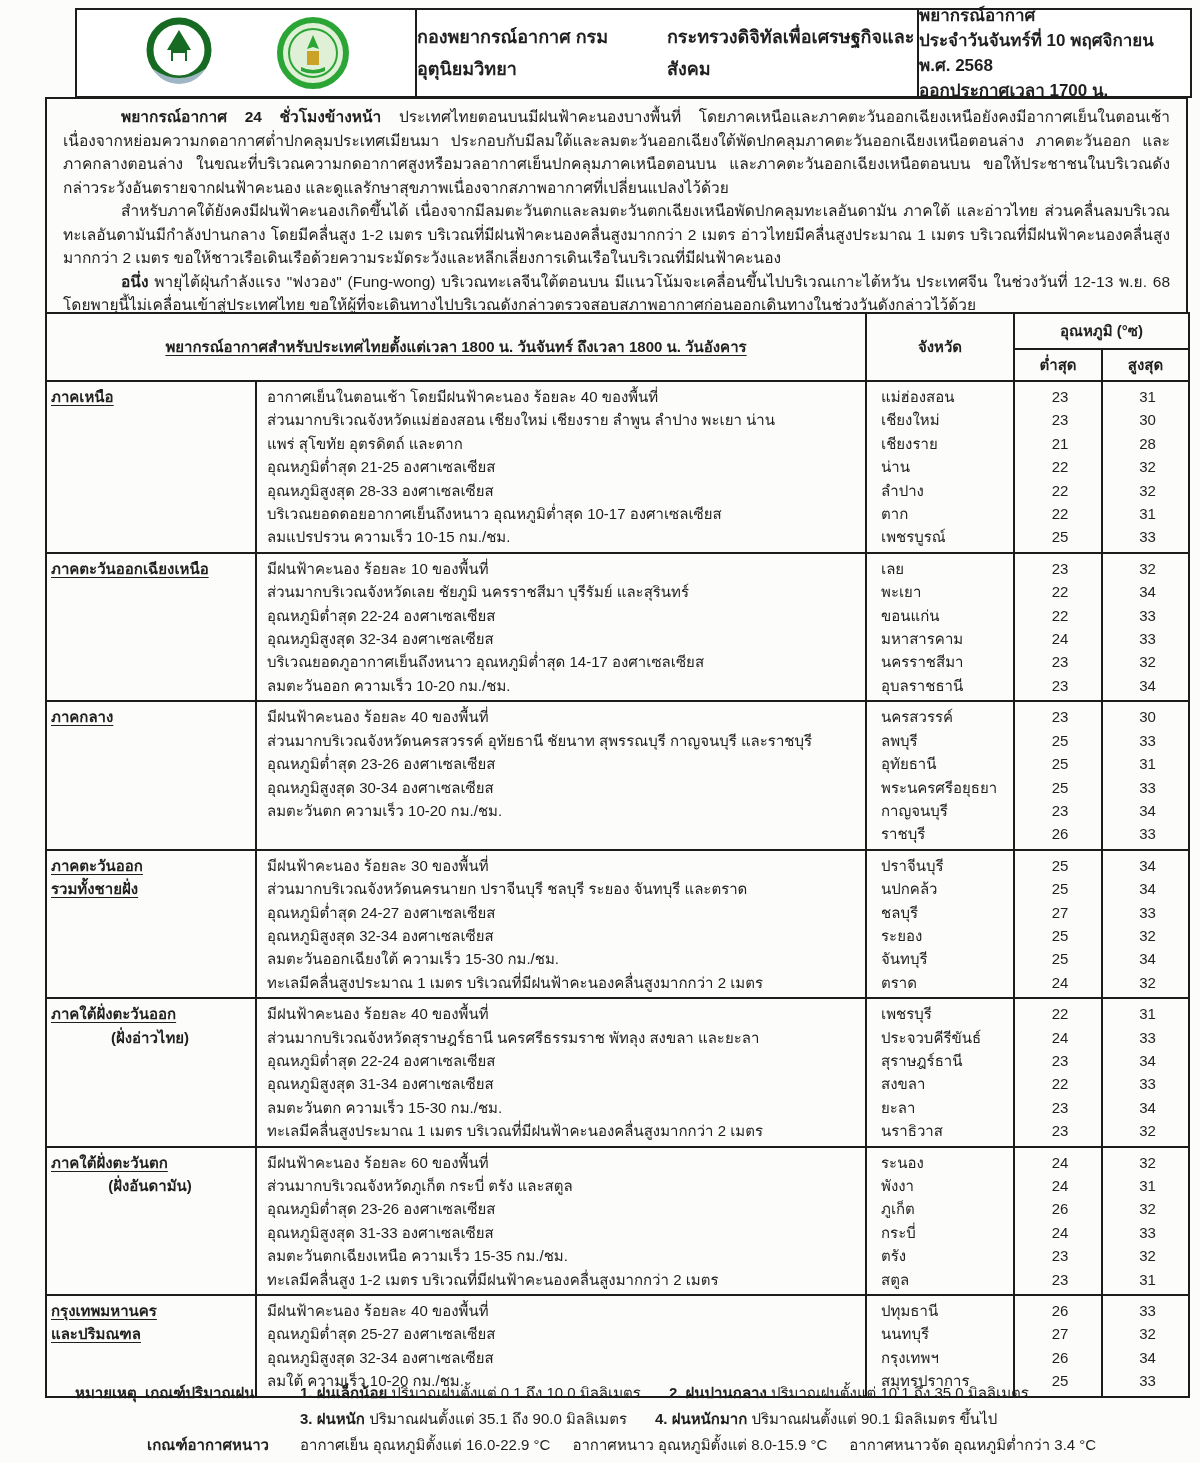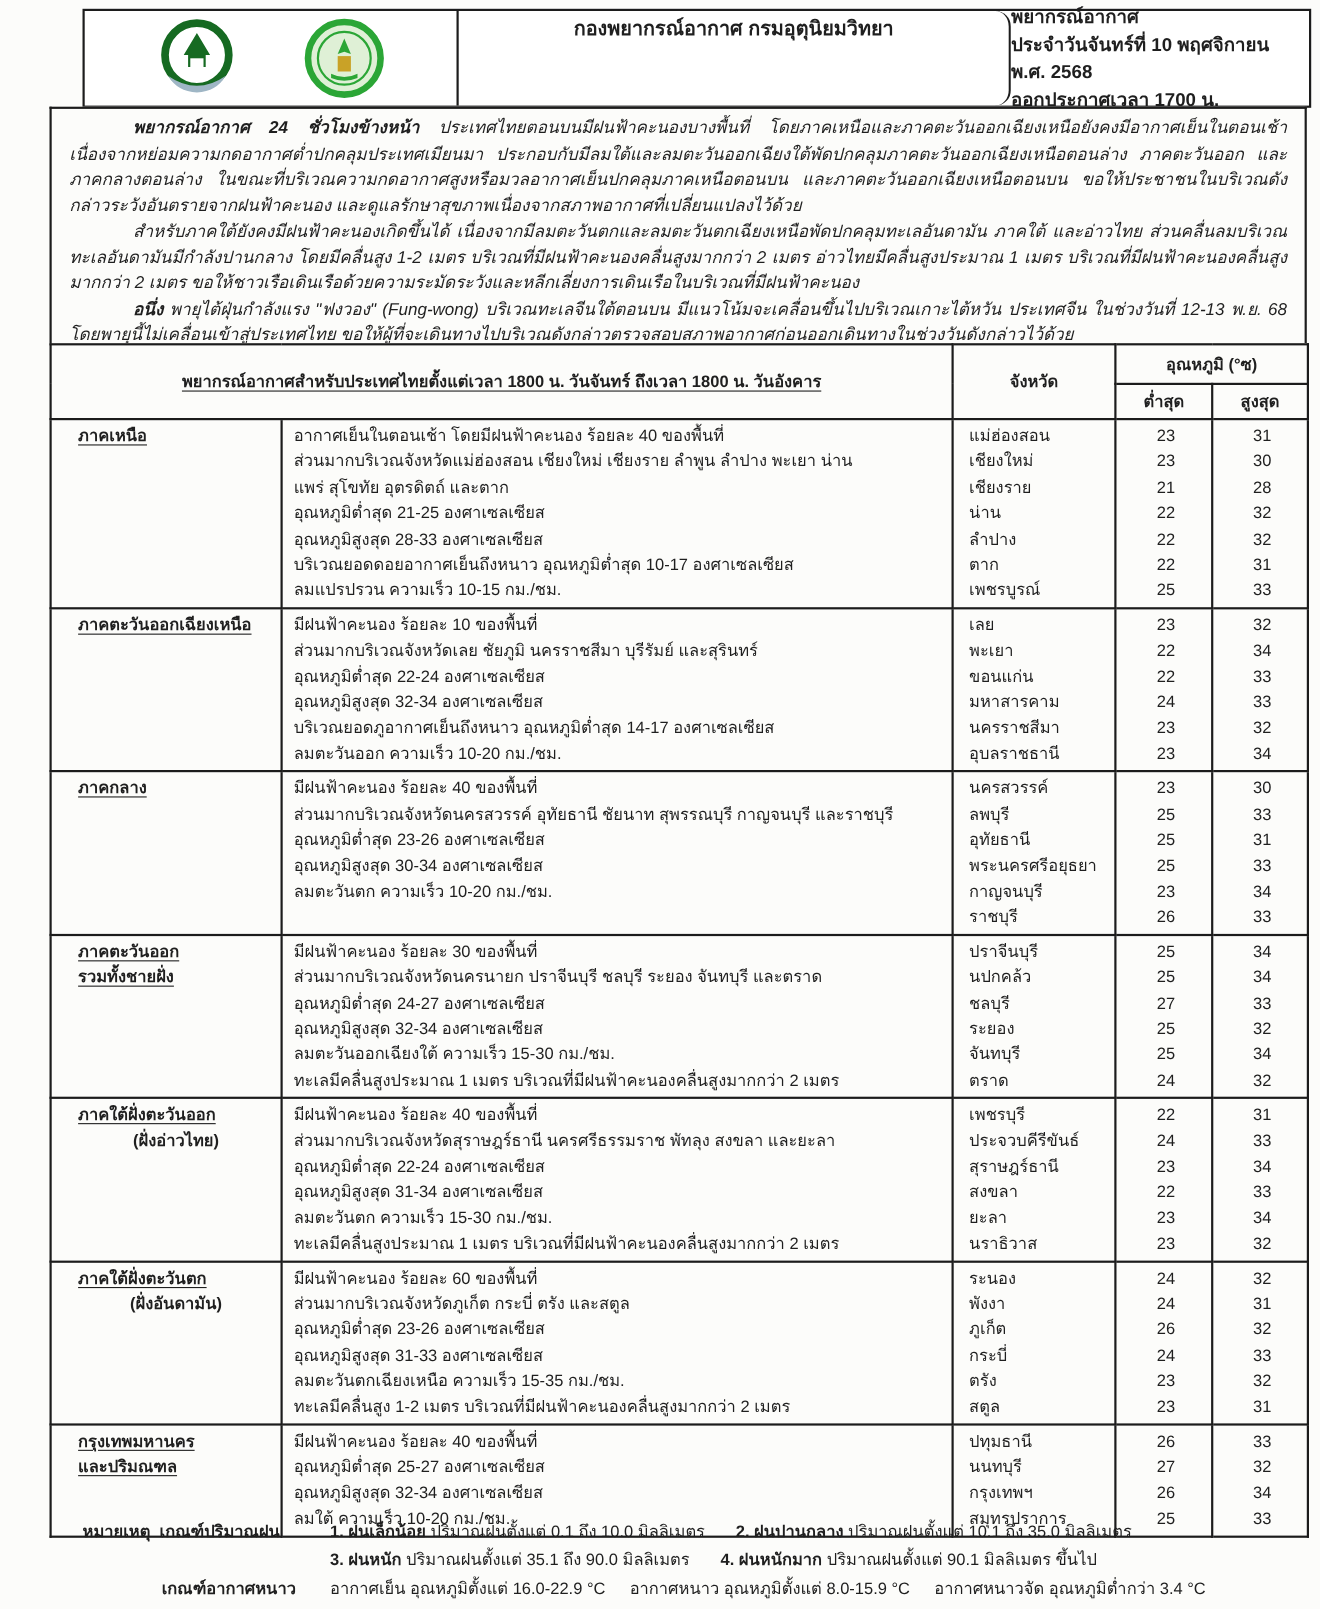--- a/index.html
+++ b/index.html
@@ -3,34 +3,34 @@
 <meta charset="utf-8">
 <style>
   html,body{margin:0;padding:0;background:#ddd;}
   .page{
     width:1200px;height:1463px;background:#fcfcfa;position:relative;overflow:hidden;
     font-family:"Liberation Sans","DejaVu Sans",sans-serif;color:#1f1f1f;margin:0 auto;
   }
   
   .hdr{position:absolute;left:75px;top:8px;width:1113px;height:86px;display:flex;border:2px solid #1c1c1c;background:#fff;}
   .hdr-logos{width:338px;border-right:2px solid #1c1c1c;display:flex;align-items:center;justify-content:center;gap:54px;}
-  .hdr-center{width:500px;border-right:2px solid #1c1c1c;display:flex;flex-direction:column;align-items:center;justify-content:space-between;font-weight:bold;font-size:18px;line-height:32px;border-radius:14px;}
+  .hdr-center{width:500px;border-right:2px solid #1c1c1c;display:flex;align-items:center;justify-content:space-between;font-weight:bold;font-size:18px;line-height:32px;}
   .hdr-right{flex:1;display:flex;flex-direction:column;justify-content:center;font-weight:bold;font-size:17px;line-height:25px;}
   
-  .introBox{position:absolute;left:45px;top:97px;width:1143px;height:215px;border:2px solid #1c1c1c;border-bottom:none;padding:6px 16px 0 16px;overflow:hidden;background:#fcfcfa;box-sizing:border-box;font-style:italic;}
+  .introBox{position:absolute;left:45px;top:97px;width:1143px;height:215px;border:2px solid #1c1c1c;border-bottom:none;padding:6px 16px 0 16px;overflow:hidden;background:#fcfcfa;box-sizing:border-box;}
   .intro-p{font-size:15.5px;line-height:23.5px;text-align:justify;text-indent:58px;margin:0;}
   
   table.fc{position:absolute;left:45px;top:312px;width:1143px;border-collapse:collapse;table-layout:fixed;background:#fcfcfa;}
   table.fc th,table.fc td{border:2px solid #1c1c1c;vertical-align:top;font-size:15px;}
   table.fc th{font-weight:bold;vertical-align:middle;padding:2px 4px;}
   th.tTitle{text-decoration:underline;text-underline-offset:3px;font-size:16px;}
   th.tSub{font-weight:bold;font-size:15px;height:26px;}
   th.tTemp{height:30px;}
   td.c{padding:3px 6px 3px 10px;line-height:23.4px;}
-  td.region{padding-left:24px;}
+  td.region{padding-left:4px;}
   .rname{font-weight:bold;text-decoration:underline;text-underline-offset:3px;white-space:nowrap;}
   .rsub{font-weight:bold;white-space:nowrap;text-align:center;}
   .dline,.pline{white-space:nowrap;overflow:hidden;}
   td.prov{padding-left:14px;}
   td.temp{text-align:center;padding-left:6px;padding-right:2px;}
   
   .footer{position:absolute;left:75px;top:1380px;width:1110px;font-size:15px;line-height:26px;}
   .f-row{display:flex;align-items:flex-start;}
   .f-lab1{font-weight:bold;width:70px;flex:none;}
   .f-lab2{font-weight:bold;width:155px;flex:none;}
@@ -55,20 +55,21 @@
       <svg width="80" height="80" viewBox="0 0 80 80">
         <circle cx="40" cy="40" r="33" fill="#dff0d6" stroke="#2ba636" stroke-width="6"></circle>
         <circle cx="40" cy="40" r="24" fill="none" stroke="#2ba636" stroke-width="2"></circle>
         <path d="M40 22 L46 36 L40 34 L34 36 Z" fill="#2ba636"></path>
         <rect x="34" y="38" width="12" height="14" fill="#c9a227"></rect>
         <path d="M28 54 Q40 60 52 54 L52 58 Q40 63 28 58 Z" fill="#2ba636"></path>
       </svg>
     </div>
     <div class="hdr-center">
       <div>กองพยากรณ์อากาศ กรมอุตุนิยมวิทยา</div>
+      <div>กระทรวงดิจิทัลเพื่อเศรษฐกิจและสังคม</div>
     </div>
     <div class="hdr-right">
       <div>พยากรณ์อากาศ</div>
       <div>ประจำวันจันทร์ที่ 10 พฤศจิกายน พ.ศ. 2568</div>
       <div>ออกประกาศเวลา 1700 น.</div>
     </div>
   </div>
 
   <div class="introBox">
       <p class="intro-p"><b>พยากรณ์อากาศ 24 ชั่วโมงข้างหน้า </b>ประเทศไทยตอนบนมีฝนฟ้าคะนองบางพื้นที่ โดยภาคเหนือและภาคตะวันออกเฉียงเหนือยังคงมีอากาศเย็นในตอนเช้า เนื่องจากหย่อมความกดอากาศต่ำปกคลุมประเทศเมียนมา ประกอบกับมีลมใต้และลมตะวันออกเฉียงใต้พัดปกคลุมภาคตะวันออกเฉียงเหนือตอนล่าง ภาคตะวันออก และภาคกลางตอนล่าง ในขณะที่บริเวณความกดอากาศสูงหรือมวลอากาศเย็นปกคลุมภาคเหนือตอนบน และภาคตะวันออกเฉียงเหนือตอนบน ขอให้ประชาชนในบริเวณดังกล่าวระวังอันตรายจากฝนฟ้าคะนอง และดูแลรักษาสุขภาพเนื่องจากสภาพอากาศที่เปลี่ยนแปลงไว้ด้วย</p>

